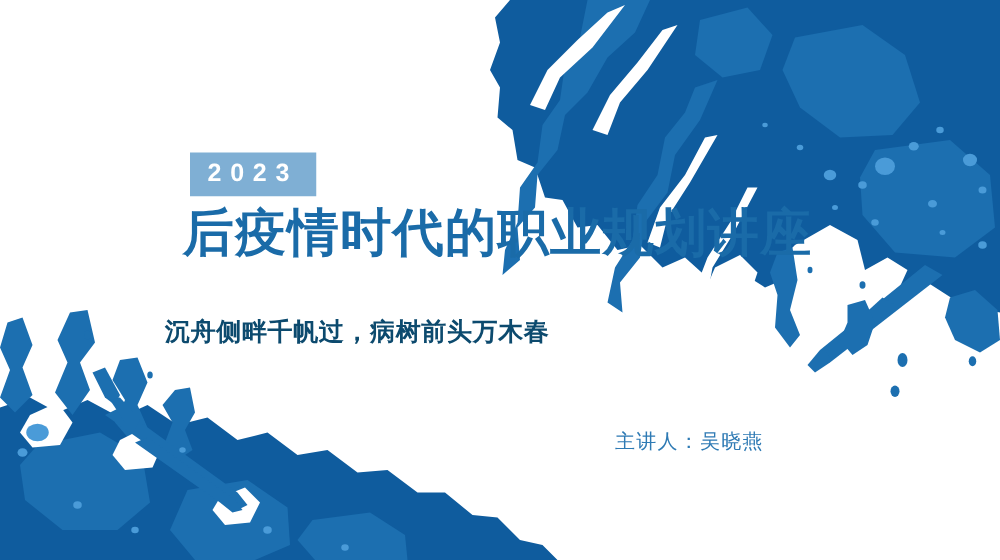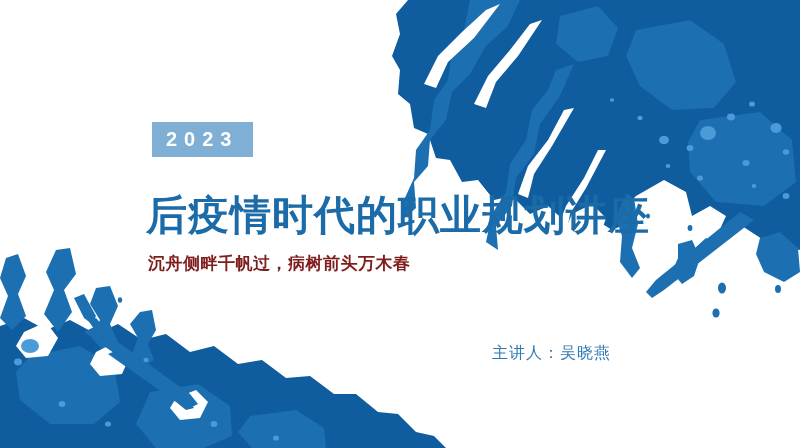--- a/index.html
+++ b/index.html
@@ -8,26 +8,26 @@
   #slide{position:relative;width:800px;height:448px;background:#ffffff;overflow:hidden;padding-left:36px;}
   #splash-layer{position:absolute;inset:0;width:800px;height:448px;}
   #content{position:absolute;left:0;top:0;width:800px;height:448px;}
 
   #year-badge{position:absolute;left:152px;top:122px;
       padding:7px 14px 8px 14px;background:#7FAFD4;}
   #year-badge .yr{color:#ffffff;font-size:20px;font-weight:bold;
       letter-spacing:7px;line-height:1;display:block;
       font-family:"Liberation Sans",sans-serif;}
 
-  #main-title{position:absolute;left:146px;top:193px;
+  #main-title{position:absolute;left:146px;top:164px;
       color:#1A6BA8;font-size:41px;font-weight:bold;letter-spacing:1px;
       line-height:1.12;white-space:nowrap;}
 
-  #subtitle{position:absolute;left:148px;top:252px;
-      color:#7f1d1d;font-size:17px;font-weight:bold;letter-spacing:0.5px;
+  #subtitle{position:absolute;left:132px;top:252px;
+      color:#0c4a6e;font-size:20px;font-weight:bold;letter-spacing:0.5px;
       white-space:nowrap;}
 
   #presenter{position:absolute;left:492px;top:343px;
       color:#2E7AB4;font-size:16px;font-weight:normal;letter-spacing:1px;
       white-space:nowrap;}
 </style>
 </head>
 <body>
 
 <div id="slide">

